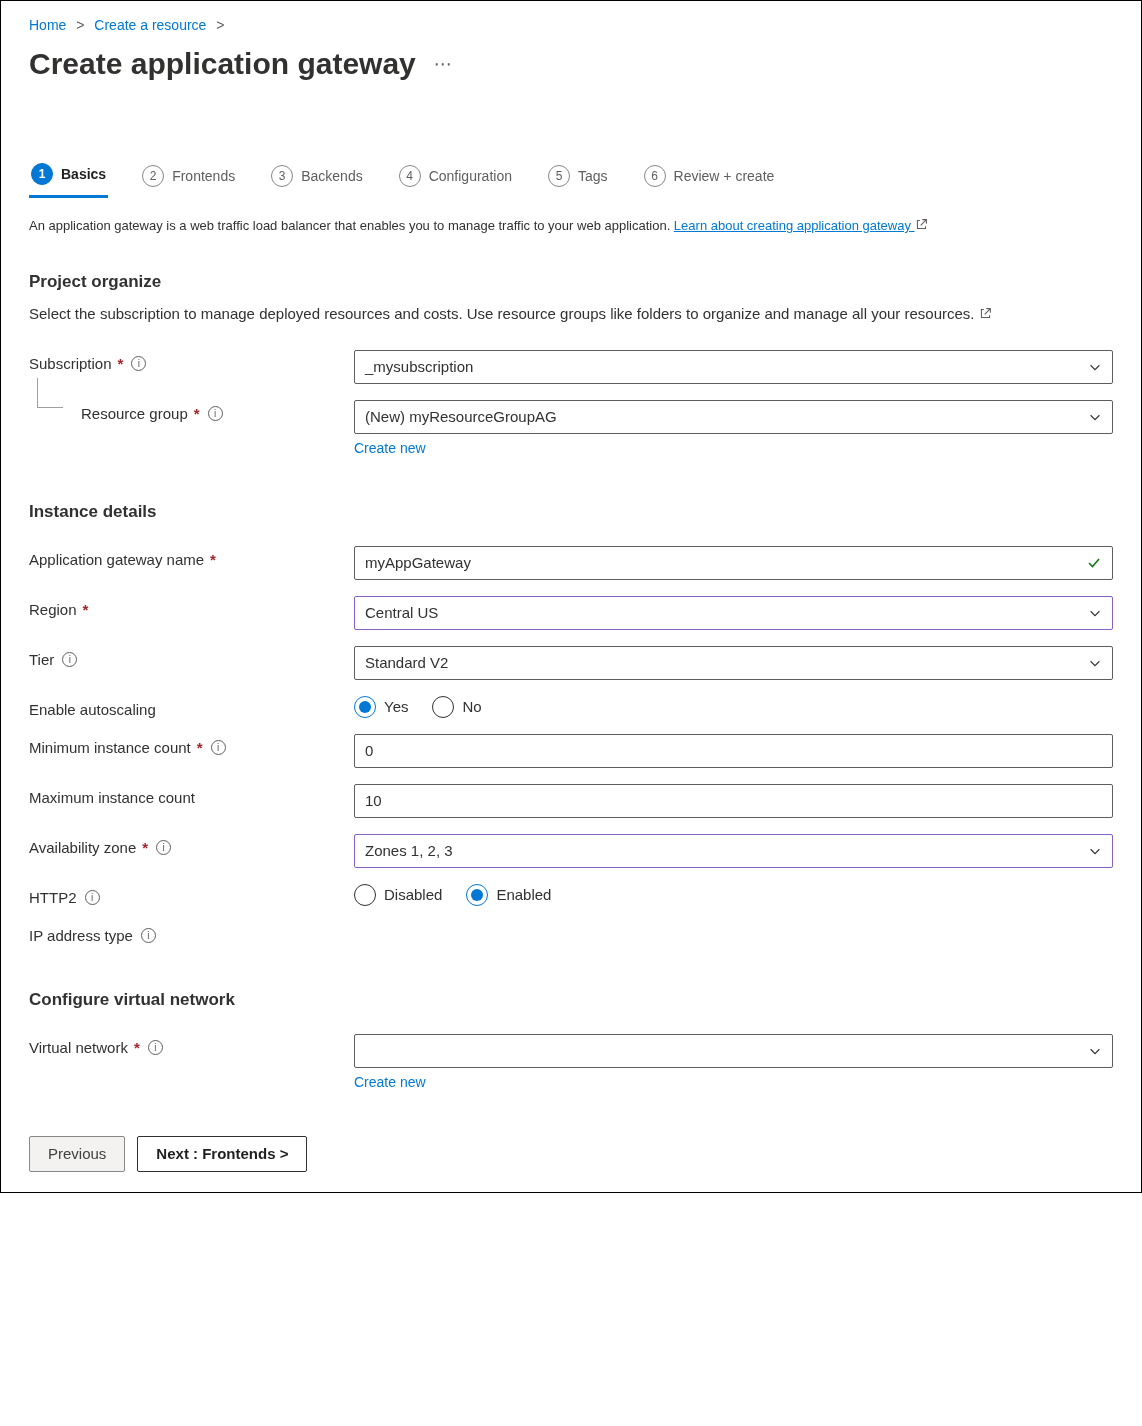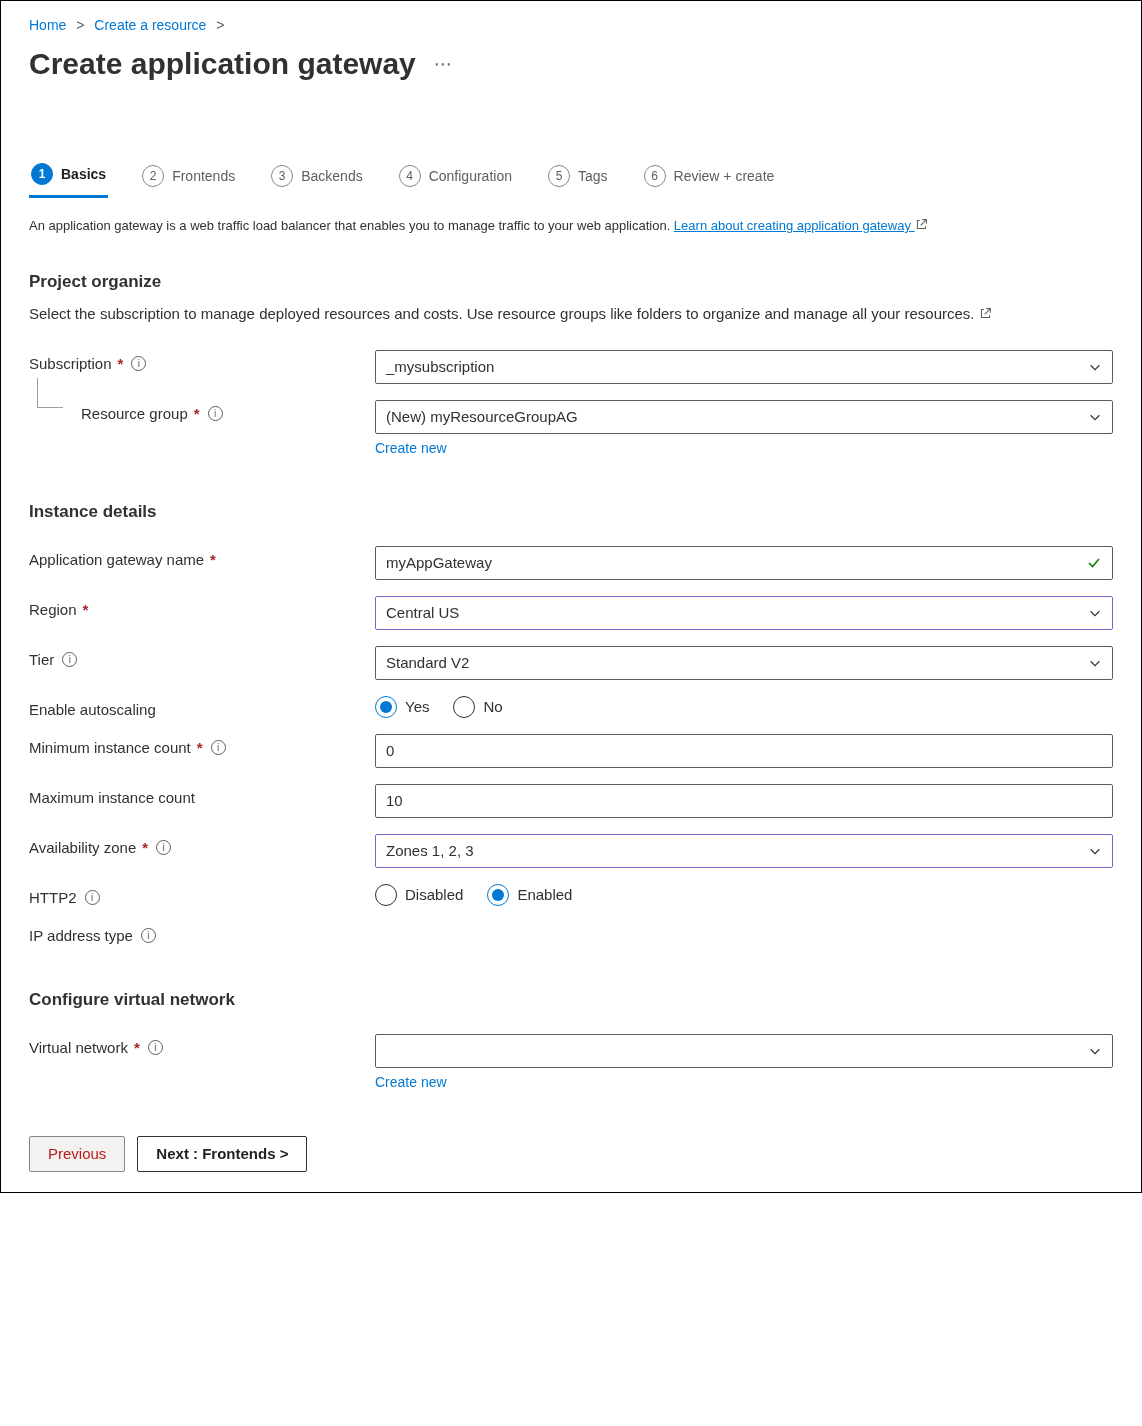--- a/index.html
+++ b/index.html
@@ -25,39 +25,39 @@
     .tab.active .num { background:#0078d4; color:#fff; border-color:#0078d4; }
     .intro { font-size:13px; line-height:1.5; margin-bottom: 36px; }
     .ext-icon { display:inline-block; width:13px; height:13px; vertical-align:-1px; }
     h3 { font-size:17px; font-weight:600; margin-bottom:10px; }
     .section-desc { font-size:15px; line-height:1.6; margin-bottom: 24px; }
     .form-row { display:flex; align-items:flex-start; margin-bottom: 16px; }
     .form-row.radio-row { align-items:center; }
     .label-col { width: 325px; padding-top: 5px; font-size:15px; display:flex; align-items:center; gap:6px; }
     .label-col.indent {  padding-left: 52px; position:relative;}
     .indent-line { position:absolute; left:8px; top:-22px; width:26px; height:30px; border-left:1px solid #a19f9d; border-bottom:1px solid #a19f9d; }
-    .field-col { flex:1;margin-left:21px; }
+    .field-col { flex:1; }
     .req { color:#a4262c; font-weight:bold; }
     .info-icon { display:inline-flex; width:15px; height:15px; border:1px solid #605e5c; border-radius:50%; align-items:center; justify-content:center; font-size:10px; color:#605e5c; font-style:normal; margin-left:2px;}
     .dropdown, .text-input {
       width:100%; height:34px; border:1px solid #605e5c; border-radius:2px; padding:0 10px; font-size:15px; font-family:inherit; background:#fff; position:relative; display:flex; align-items:center; justify-content:space-between;
     }
     .dropdown.highlight, .text-input.highlight { border:1px solid #8661c5; }
     .chevron { width:14px; height:14px; }
     .check-icon { width:16px; height:16px; color:#107c10; }
     .sublink { display:block; margin-top:6px; font-size:14px; }
     .radio-group { display:flex; gap:24px; align-items:center; }
     .radio { display:flex; align-items:center; gap:8px; cursor:pointer; font-size:15px;}
     .radio .circle { width:22px; height:22px; border:1px solid #323130; border-radius:50%; display:flex; align-items:center; justify-content:center; }
     .radio.selected .circle { border:1px solid #0078d4; }
     .radio.selected .circle::after { content:''; width:12px; height:12px; background:#0078d4; border-radius:50%; }
     .section-gap { height: 30px; }
     .footer { margin-top: 46px; display:flex; gap:12px; }
     .btn { height:36px; padding:0 18px; font-size:15px; border-radius:2px; cursor:pointer; font-family:inherit; }
-    .btn.prev { background:#f3f2f1; border:1px solid #8a8886; color:#b91c1c; }
+    .btn.prev { background:#f3f2f1; border:1px solid #8a8886; color:#404040; }
     .btn.next { background:#fff; border:1px solid #323130; color:#201f1e; font-weight:600; }
   </style>
 </head>
 <body>
 
 <div class="breadcrumb">
   <a href="#">Home</a>
   <span class="sep">&gt;</span>
   <a href="#">Create a resource</a>
   <span class="sep">&gt;</span>

